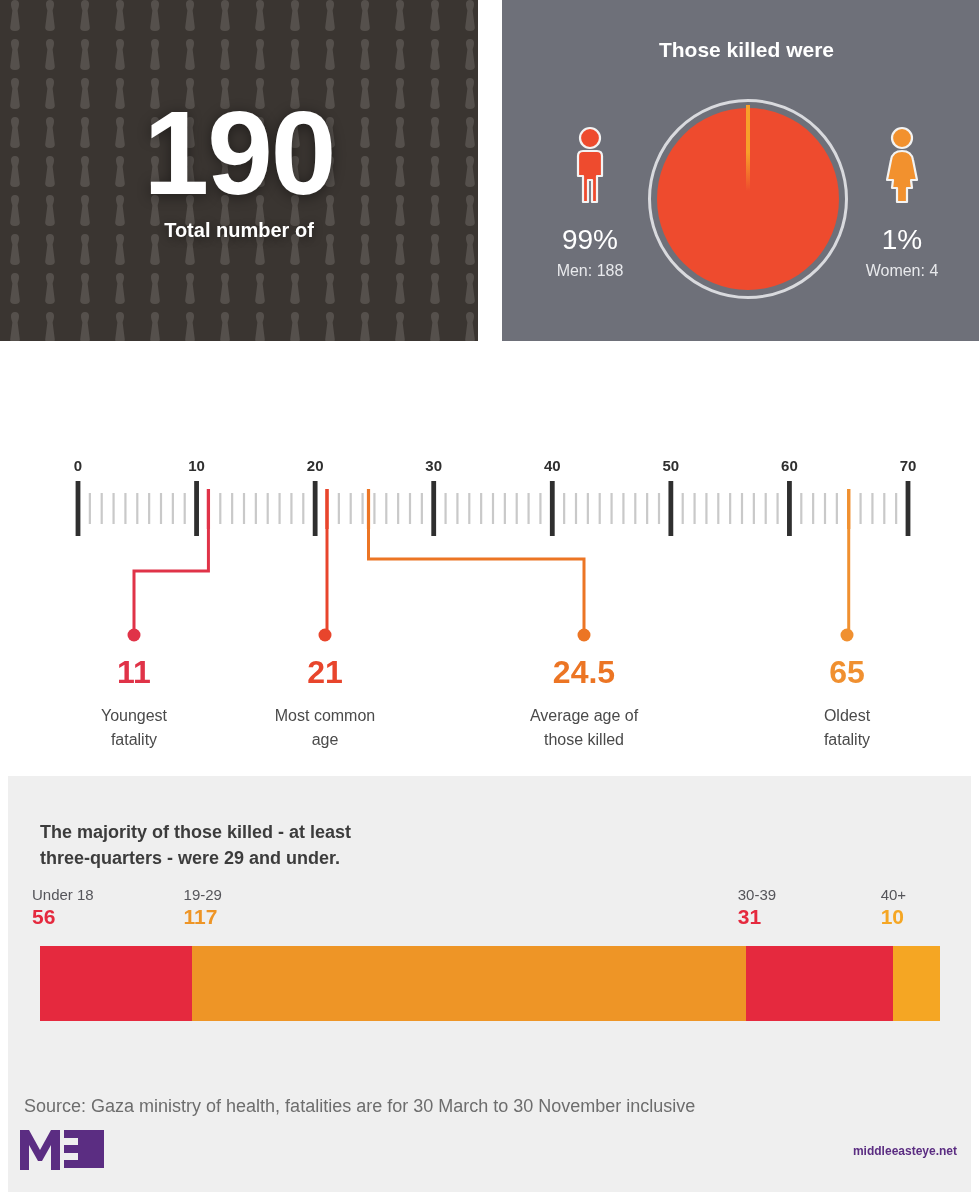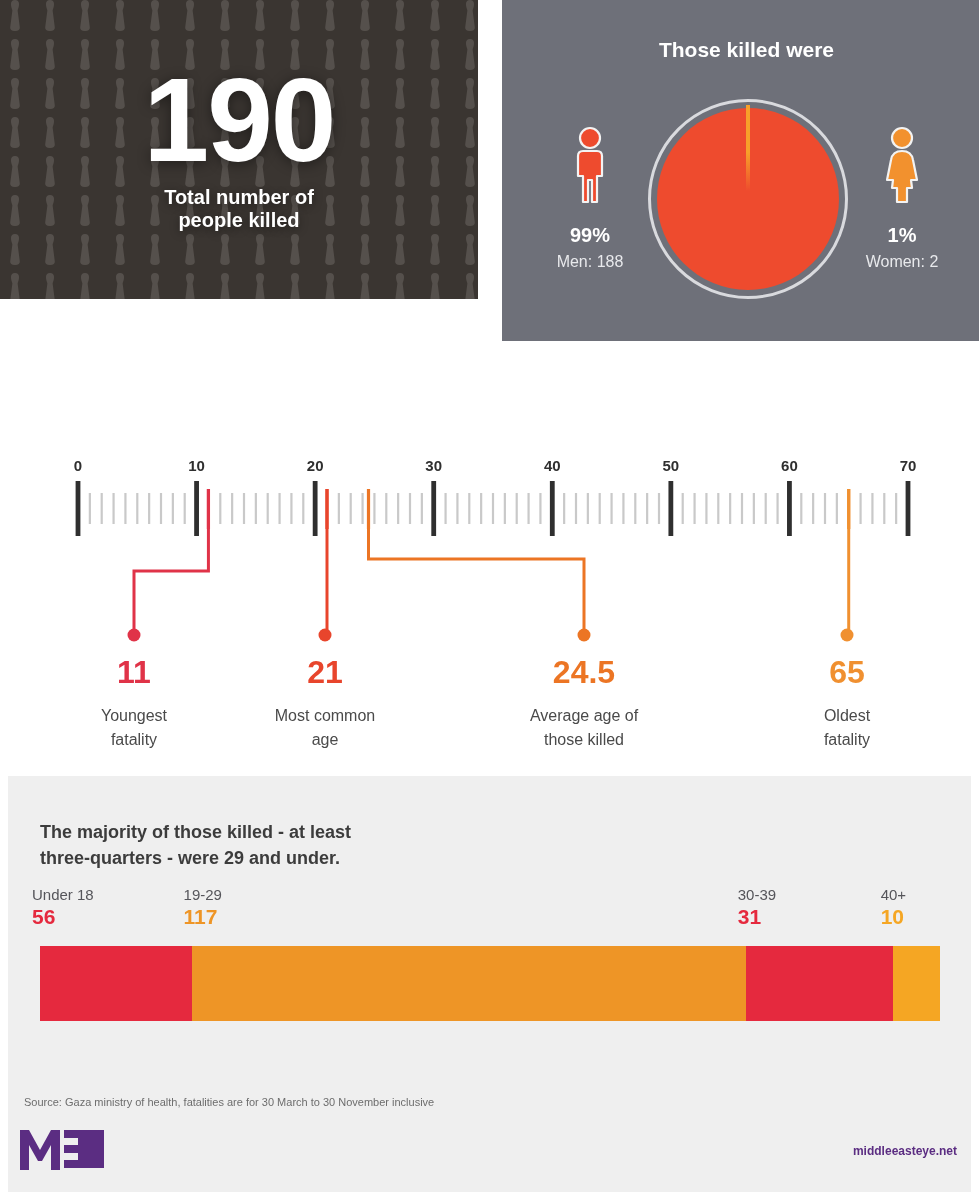--- a/index.html
+++ b/index.html
@@ -8,21 +8,21 @@
     background: #ffffff;
     font-family: "Liberation Sans", sans-serif;
     overflow: hidden;
   }
   .page { position: relative; width: 979px; height: 1200px; background:#fff; }
 
   
   .top-band { position:absolute; left:0; top:0; width:979px; height:341px; display:flex; }
 
   .hero-panel {
-    position:relative; width:490px; height:299px;
+    position:relative; width:490px; height:341px;
     background:#3a3531; overflow:hidden;
     display:flex; flex-direction:column; align-items:center; justify-content:center;
   }
   .hero-pattern { position:absolute; inset:0; opacity:1; }
   .hero-inner { position:relative; z-index:2; text-align:center; width:100%; }
   .hero-number {
     color:#ffffff; font-size:118px; line-height:0.93; font-weight:bold;
     letter-spacing:-2px; text-shadow:0 2px 14px rgba(0,0,0,.45);
   }
   .hero-caption {
@@ -49,21 +49,21 @@
   .pie-sliver {
     position:absolute; left:50%; top:6px; width:4px; height:86px;
     background:linear-gradient(to bottom,#f7a02a 0%,#f7a02a 55%,rgba(247,160,42,0) 100%);
     transform:translateX(-50%);
   }
 
   .g-side { position:absolute; top:122px; width:140px; text-align:center; }
   .g-left { left:18px; }
   .g-right { left:330px; }
   .g-icon { height:84px; display:flex; align-items:flex-end; justify-content:center; }
-  .g-pct { color:#fff; font-size:20px; font-weight:bold; margin-top:18px; }
+  .g-pct { color:#fff; font-size:28px; font-weight:normal; margin-top:18px; }
   .g-sub { color:#e8e9ec; font-size:16px; margin-top:6px; }
 
   
   .ruler-section { position:absolute; left:0; top:341px; width:979px; height:430px; background:#fff; }
   .ruler-title {
     position:absolute; left:40px; top:28px;
     font-size:19px; font-weight:bold; color:#3c3c3c;
   }
   .ruler-stage { position:absolute; left:0; top:90px; width:979px; height:330px; }
 
@@ -81,21 +81,21 @@
   .bar-label .cat { font-size:15px; color:#55555a; white-space:nowrap; }
   .bar-label .val { font-size:21px; font-weight:bold; margin-top:2px; }
   .stacked-bar {
     position:absolute; left:32px; top:170px; width:900px; height:75px;
     display:flex; overflow:hidden;
   }
   .seg { height:75px; }
 
   .source-note {
     position:absolute; left:24px; top:1096px;
-    font-size:11px; color:#6d6d6d;
+    font-size:18px; color:#6d6d6d;
   }
   .mee-logo { position:absolute; left:18px; top:1126px; }
   .site-link {
     position:absolute; right:22px; top:1144px;
     font-size:12px; font-weight:bold; color:#5b2d82;
   }
 </style>
 </head>
 <body>
 
@@ -112,21 +112,20 @@
                      L12.4 10.5 C12.0 8.6 11 7 11 4 Z" fill="#55504c"></path>
           </pattern>
         </defs>
         <rect width="490" height="341" fill="#3a3531"></rect>
         <rect x="-6" y="-4" width="502" height="349" fill="url(#ppl)"></rect>
       </svg>
       <div class="hero-inner">
         <div class="hero-number">190</div>
         <div class="hero-caption">
           <div>Total number of</div>
-          <div>people killed</div>
         </div>
       </div>
     </div>
 
     <div class="gender-panel">
       <div class="gender-title">
         <div>Those killed were</div>
       </div>
 
       <div class="pie-wrap">
@@ -149,21 +148,21 @@
 
       <div class="g-side g-right">
         <div class="g-icon">
           <svg width="44" height="80" viewBox="0 0 44 80">
             <circle cx="22" cy="12" r="10" fill="#f2912e" stroke="#f3f3f3" stroke-width="2.2"></circle>
             <path d="M22 25 C15 25 12 28 11 34 L7 54 L13 54 L12 62 L17 62 L17 76 L27 76 L27 62
                      L32 62 L31 54 L37 54 L33 34 C32 28 29 25 22 25 Z" fill="#f2912e" stroke="#f3f3f3" stroke-width="2.2" stroke-linejoin="round"></path>
           </svg>
         </div>
         <div class="g-pct">1%</div>
-        <div class="g-sub">Women: 2</div>
+        <div class="g-sub">Women: 4</div>
       </div>
     </div>
   </div>
 
   <div class="ruler-section">
     <div class="ruler-stage">
       <svg id="ruler-svg" width="979" height="330" viewBox="0 0 979 330">
           <rect x="88.75714285714287" y="62" width="2.2" height="31" fill="#c9c9c9"></rect>
           <rect x="100.61428571428573" y="62" width="2.2" height="31" fill="#c9c9c9"></rect>
           <rect x="112.47142857142858" y="62" width="2.2" height="31" fill="#c9c9c9"></rect>

